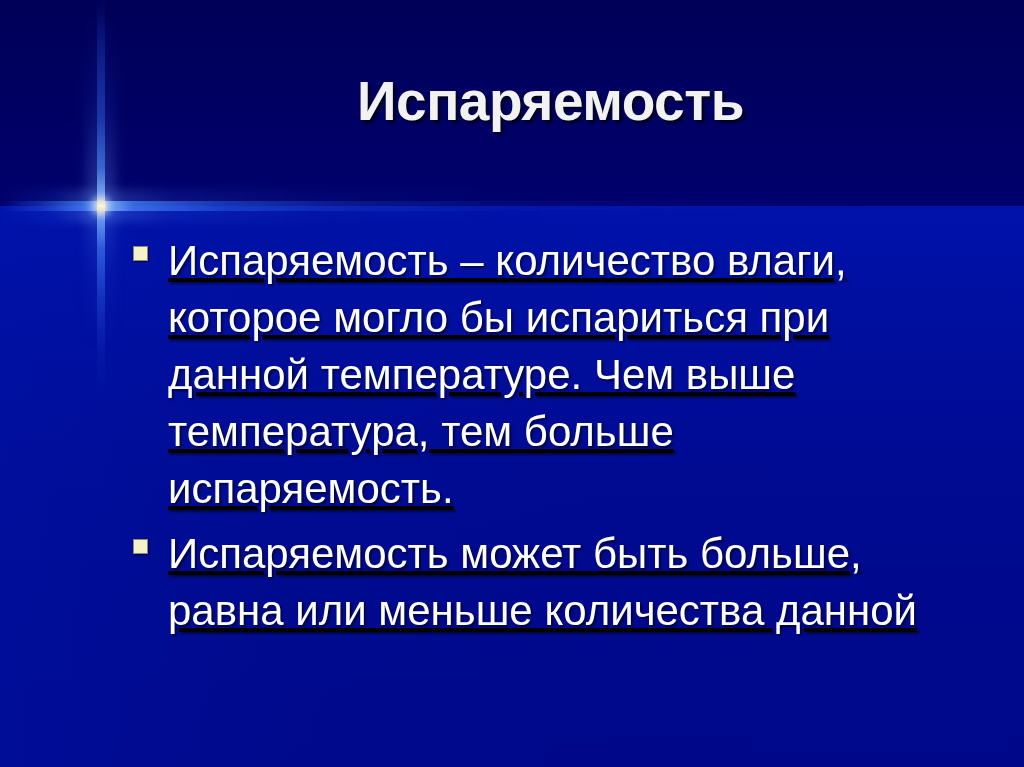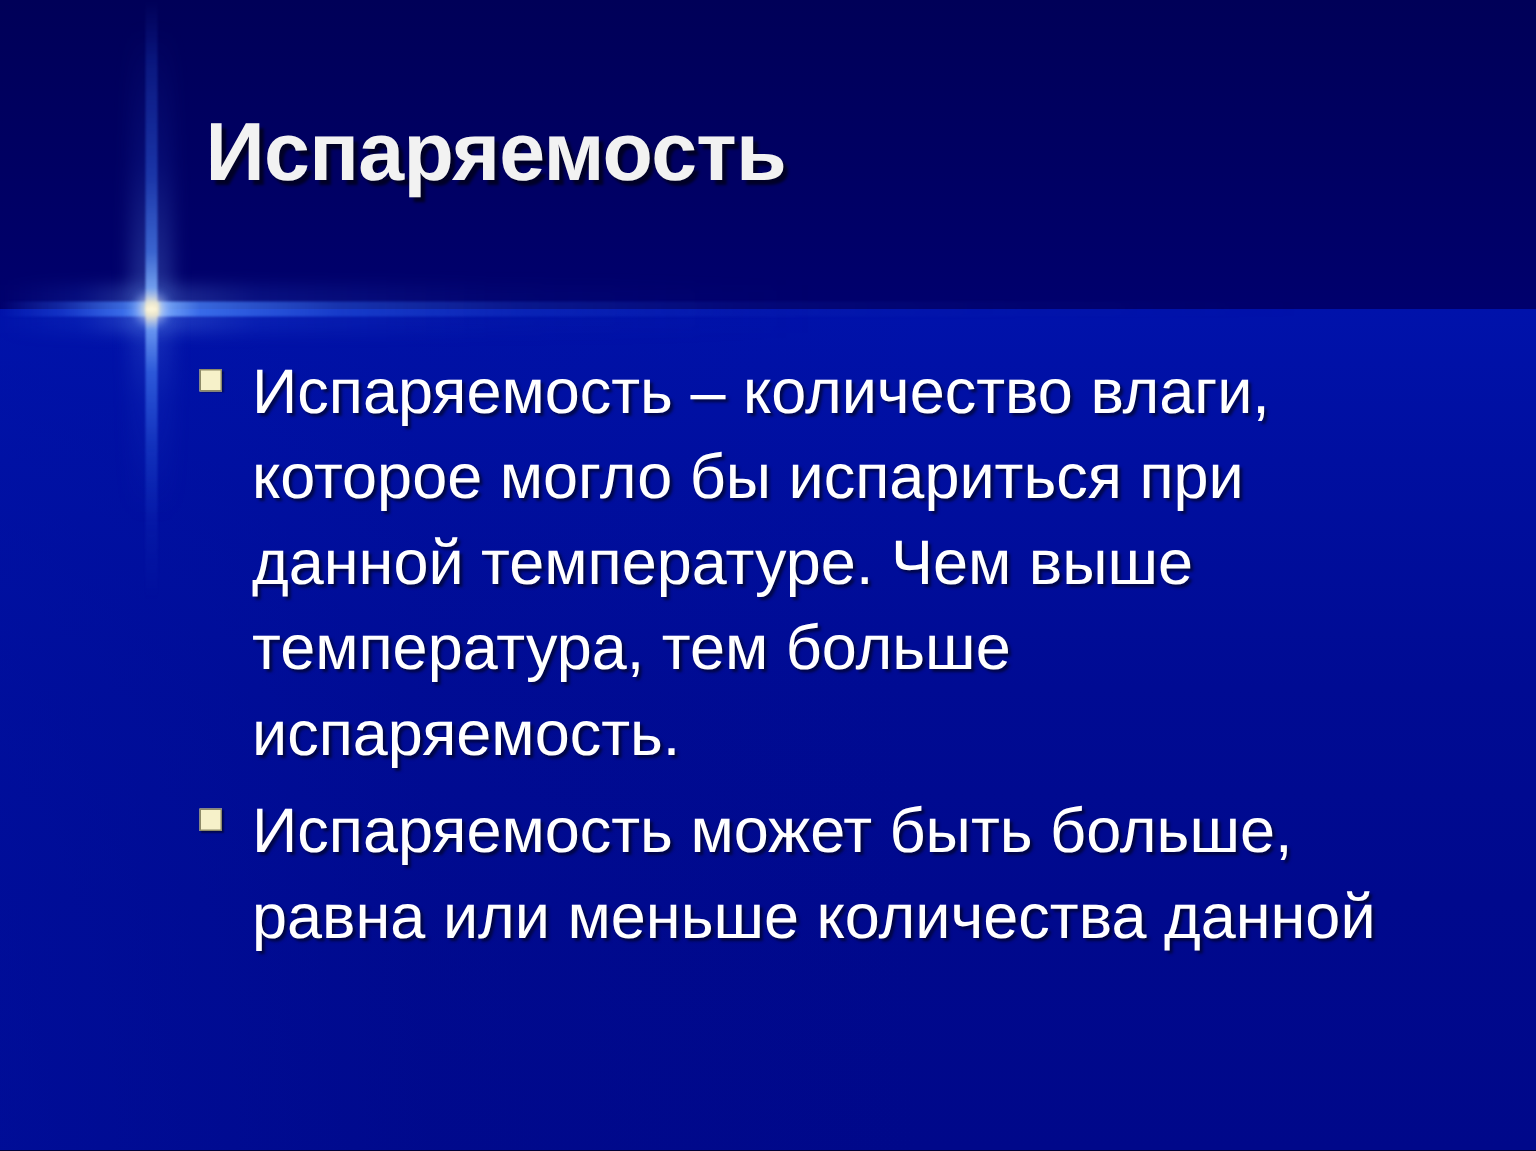--- a/index.html
+++ b/index.html
@@ -152,20 +152,21 @@
   }
 
   
   .title-area {
     position: absolute;
     left: 0;
     top: 70px;
     width: 1024px;
     padding: 0 60px 0 137px;
     box-sizing: border-box;
+    text-align: center;
   }
 
   .slide-title {
     margin: 0;
     font-size: 55px;
     font-weight: bold;
     line-height: 62px;
     color: #f2f2f2;
     letter-spacing: -0.5px;
     text-shadow: 3px 3px 2px rgba(0,0,0,0.62);
@@ -179,20 +180,21 @@
     top: 232px;
     width: 1024px;
     padding: 0 70px 0 133px;
     box-sizing: border-box;
   }
 
   .bullet-list {
     list-style: none;
     margin: 0;
     padding: 0;
+    text-decoration: underline;
   }
 
   .bullet-item {
     position: relative;
     padding-left: 35px;
     margin: 0 0 8px 0;
     font-size: 42px;
     line-height: 57px;
     color: #ffffff;
     text-shadow: 2px 2px 2px rgba(0,0,0,0.55);

